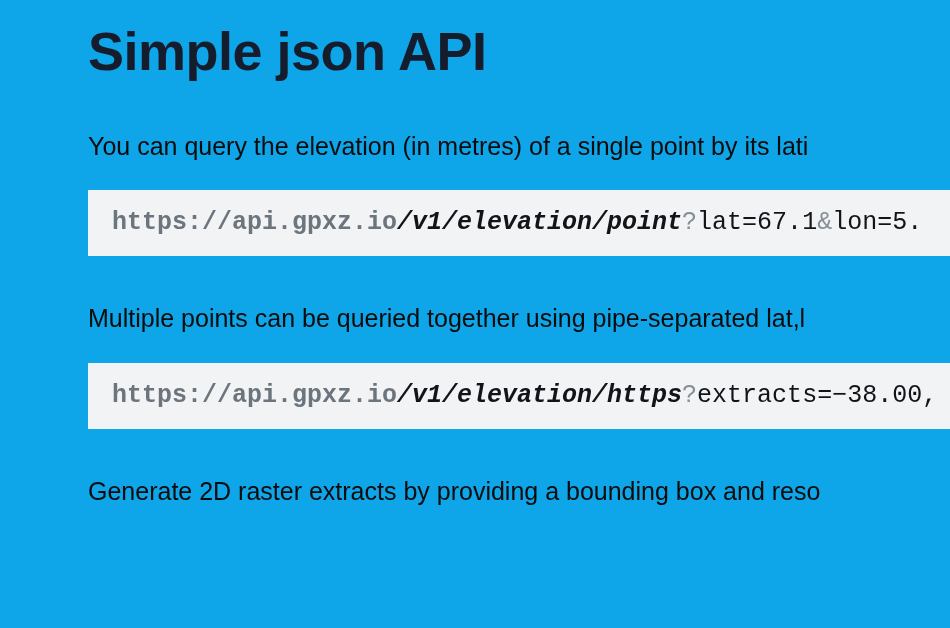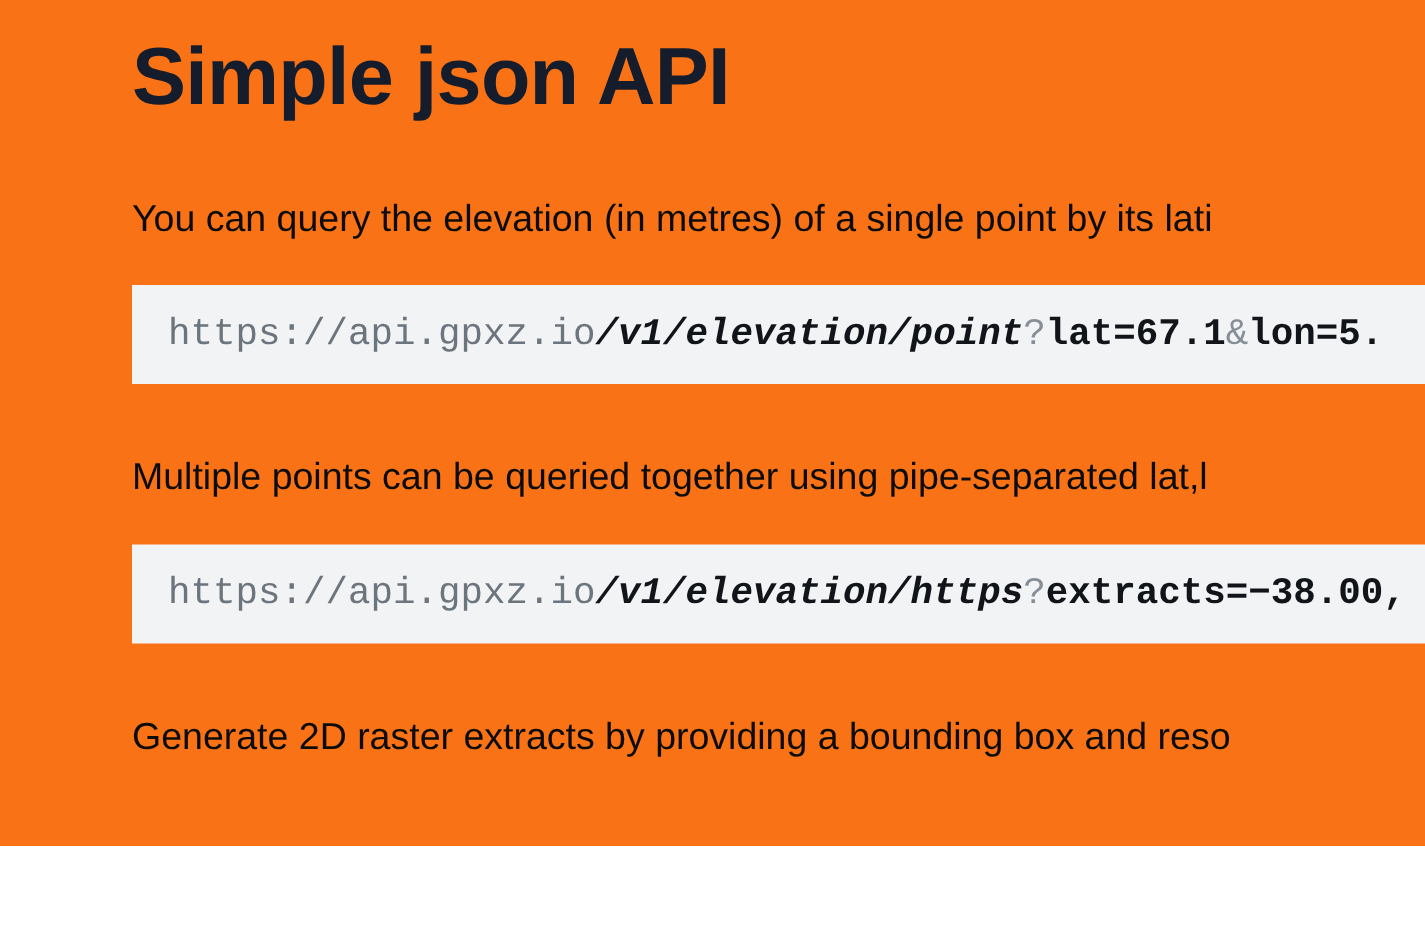--- a/index.html
+++ b/index.html
@@ -12,23 +12,23 @@
     height: 628px;
     overflow: hidden;
     font-family: "Liberation Sans", sans-serif;
     color: #111827;
     -webkit-font-smoothing: antialiased;
   }
 
   .doc-page {
     position: relative;
     width: 950px;
-    height: 564px;
+    height: 628px;
     overflow: hidden;
-    background: #f97316;
+    background: #0ea5e9;
   }
 
   .content-column {
     position: absolute;
     left: 88px;
     top: 0;
     width: 1500px; 
   }
 
   .section-heading {
@@ -69,34 +69,34 @@
 
   .code-line {
     font-family: "Liberation Mono", monospace;
     font-size: 25px;
     line-height: 1.2;
     white-space: nowrap;
   }
 
   .tok-host {
     color: #6c757d;
-    font-weight: normal;
+    font-weight: bold;
   }
   .tok-path {
     color: #111418;
     font-weight: bold;
     font-style: italic;
   }
   .tok-punct {
     color: #868e96;
     font-weight: normal;
   }
   .tok-param {
     color: #111418;
-    font-weight: bold;
+    font-weight: normal;
   }
 </style>
 </head>
 <body>
 
 <div class="doc-page">
 
   <div class="content-column">
 
     <h1 class="section-heading">Simple json API</h1>

